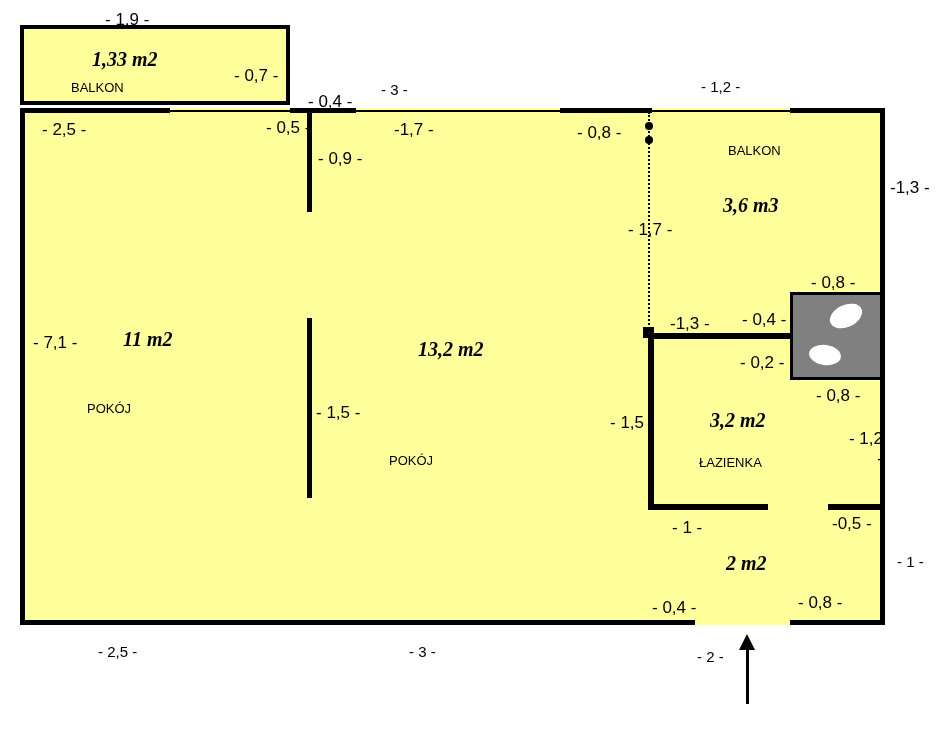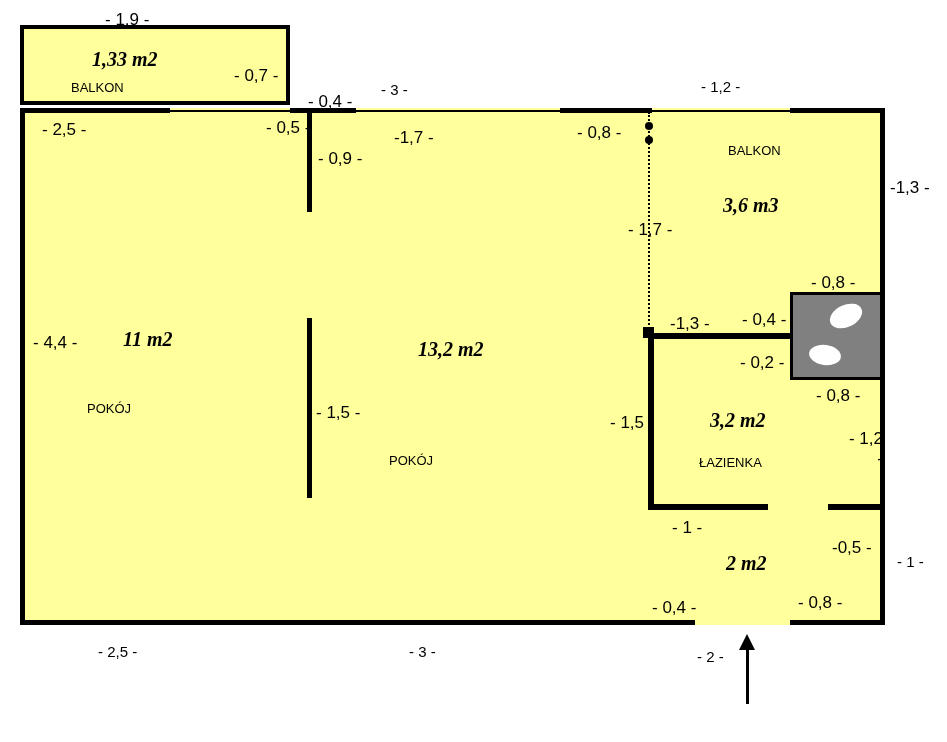--- a/index.html
+++ b/index.html
@@ -87,35 +87,35 @@
   <span class="area" style="left:726px;top:552px;">2 m2</span>
 
   <span class="dim" style="left:105px;top:10px;">- 1,9 -</span>
   <span class="dim" style="left:234px;top:66px;">- 0,7 -</span>
   <span class="dim" style="left:308px;top:92px;">- 0,4 -</span>
   <span class="dim big" style="left:381px;top:81px;">- 3 -</span>
   <span class="dim big" style="left:701px;top:78px;">- 1,2 -</span>
   <span class="dim" style="left:890px;top:178px;">-1,3 -</span>
   <span class="dim" style="left:42px;top:120px;">- 2,5 -</span>
   <span class="dim" style="left:266px;top:118px;">- 0,5 -</span>
-  <span class="dim" style="left:394px;top:128px;">-1,7 -</span>
+  <span class="dim" style="left:394px;top:120px;">-1,7 -</span>
   <span class="dim" style="left:577px;top:123px;">- 0,8 -</span>
   <span class="dim" style="left:318px;top:149px;">- 0,9 -</span>
   <span class="dim" style="left:628px;top:220px;">- 1,7 -</span>
   <span class="dim" style="left:811px;top:273px;">- 0,8 -</span>
-  <span class="dim" style="left:33px;top:333px;">- 4,4 -</span>
+  <span class="dim" style="left:33px;top:333px;">- 7,1 -</span>
   <span class="dim" style="left:670px;top:314px;">-1,3 -</span>
   <span class="dim" style="left:742px;top:310px;">- 0,4 -</span>
   <span class="dim" style="left:740px;top:353px;">- 0,2 -</span>
   <span class="dim" style="left:816px;top:386px;">- 0,8 -</span>
   <span class="dim" style="left:316px;top:403px;">- 1,5 -</span>
   <span class="dim" style="left:610px;top:413px;">- 1,5 -</span>
   <span class="dim wrap" style="left:843px;top:429px;">- 1,2 -</span>
   <span class="dim" style="left:672px;top:518px;">- 1 -</span>
-  <span class="dim" style="left:832px;top:514px;margin-top:24px;">-0,5 -</span>
+  <span class="dim" style="left:832px;top:514px;">-0,5 -</span>
   <span class="dim big" style="left:897px;top:553px;">- 1 -</span>
   <span class="dim" style="left:652px;top:598px;">- 0,4 -</span>
   <span class="dim" style="left:798px;top:593px;">- 0,8 -</span>
   <span class="dim big" style="left:98px;top:643px;">- 2,5 -</span>
   <span class="dim big" style="left:409px;top:643px;">- 3 -</span>
   <span class="dim big" style="left:697px;top:648px;">- 2 -</span>
 
 </div>
 
 </body></html>

